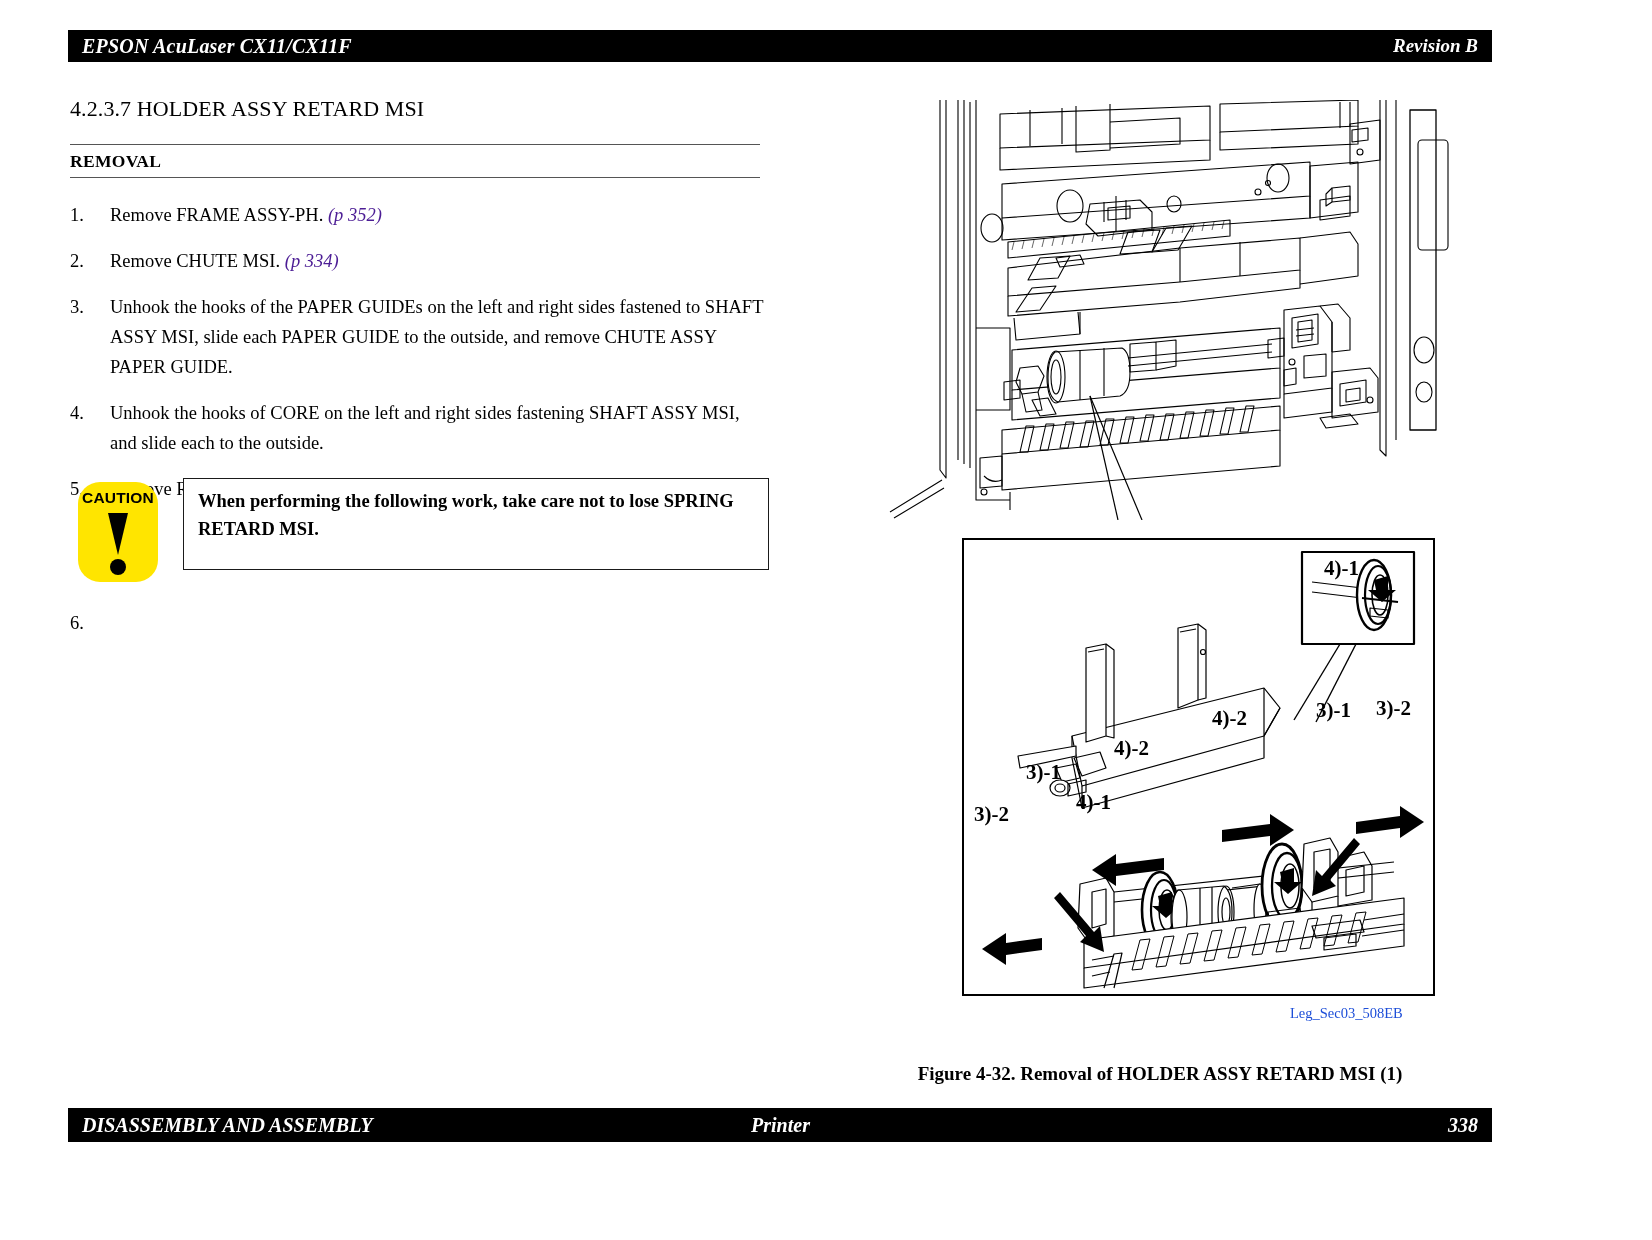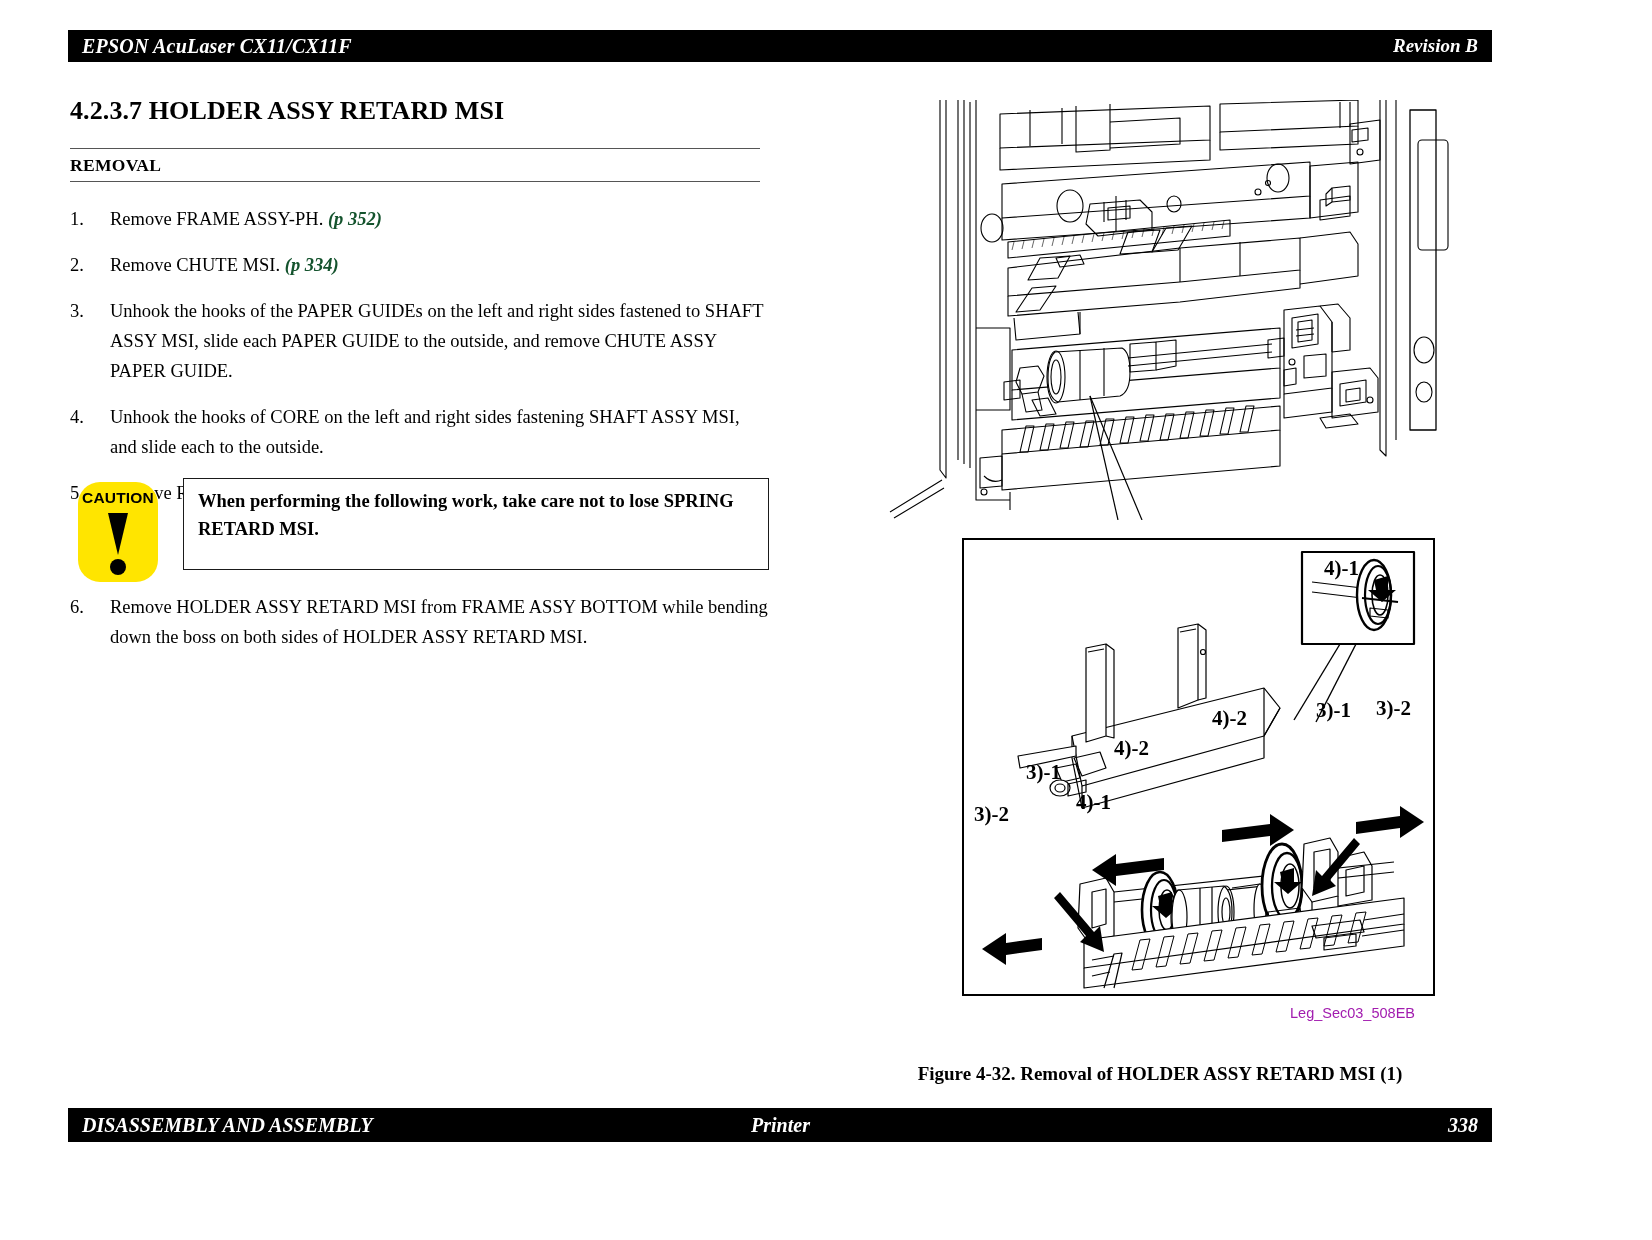--- a/index.html
+++ b/index.html
@@ -93,22 +93,22 @@
 
   
   .left-col {
     position: absolute;
     left: 70px;
     top: 96px;
     width: 700px;
   }
   .section-title {
     font-family: "Liberation Serif", serif;
-    font-weight: bold;
-    font-size: 26px;
+    font-weight: normal;
+    font-size: 22px;
     letter-spacing: 0.1px;
     margin: 0 0 22px 0;
     white-space: nowrap;
   }
   .rule {
     width: 690px;
     height: 1px;
     background: #555555;
     margin: 0;
   }
@@ -136,23 +136,22 @@
   ol.steps > li .num {
     position: absolute;
     left: 0;
     top: 0;
     width: 30px;
     text-align: left;
     font-family: "Liberation Serif", serif;
     font-size: 18.5px;
   }
   .xref {
-    color: #14532d;
+    color: #4c1d95;
     font-style: italic;
-    font-weight: bold;
   }
 
   
   .caution-wrap {
     position: absolute;
     left: 78px;
     top: 478px;
     width: 700px;
     height: 108px;
   }
@@ -251,23 +250,23 @@
     width: 473px;
     height: 458px;
     border: 2px solid #000000;
     box-sizing: border-box;
     background: #ffffff;
   }
   .fig-id {
     position: absolute;
     left: 430px;
     top: 905px;
-    font-family: Liberation Sans, sans-serif;
+    font-family: Liberation Serif, serif;
     font-size: 14.5px;
-    color: #a21caf;
+    color: #1d4ed8;
     white-space: nowrap;
   }
   .fig-caption {
     position: absolute;
     left: 0;
     top: 932px;
     width: 600px;
     text-align: center;
     font-family: "Liberation Serif", serif;
     font-weight: bold;
@@ -335,21 +334,20 @@
   </div>
   <div class="caution-box">
     <div class="caution-text">When performing the following work, take care not to lose SPRING RETARD MSI.</div>
   </div>
 </div>
 
 <div class="step6">
   <ol class="steps" style="margin-top:0;">
     <li>
       <span class="num">6.</span>
-      <span>Remove HOLDER ASSY RETARD MSI from FRAME ASSY BOTTOM while bending down the boss on both sides of HOLDER ASSY RETARD MSI.</span>
     </li>
   </ol>
 </div>
 
 <div class="fig-col">
 
   <div class="fig-top">
     <svg width="580" height="420" viewBox="0 0 580 420" fill="none" stroke="#000" stroke-width="1.1" stroke-linejoin="round">
 
       <path d="M78 0 L78 360 M84 0 L84 364 M90 2 L90 368"></path>

